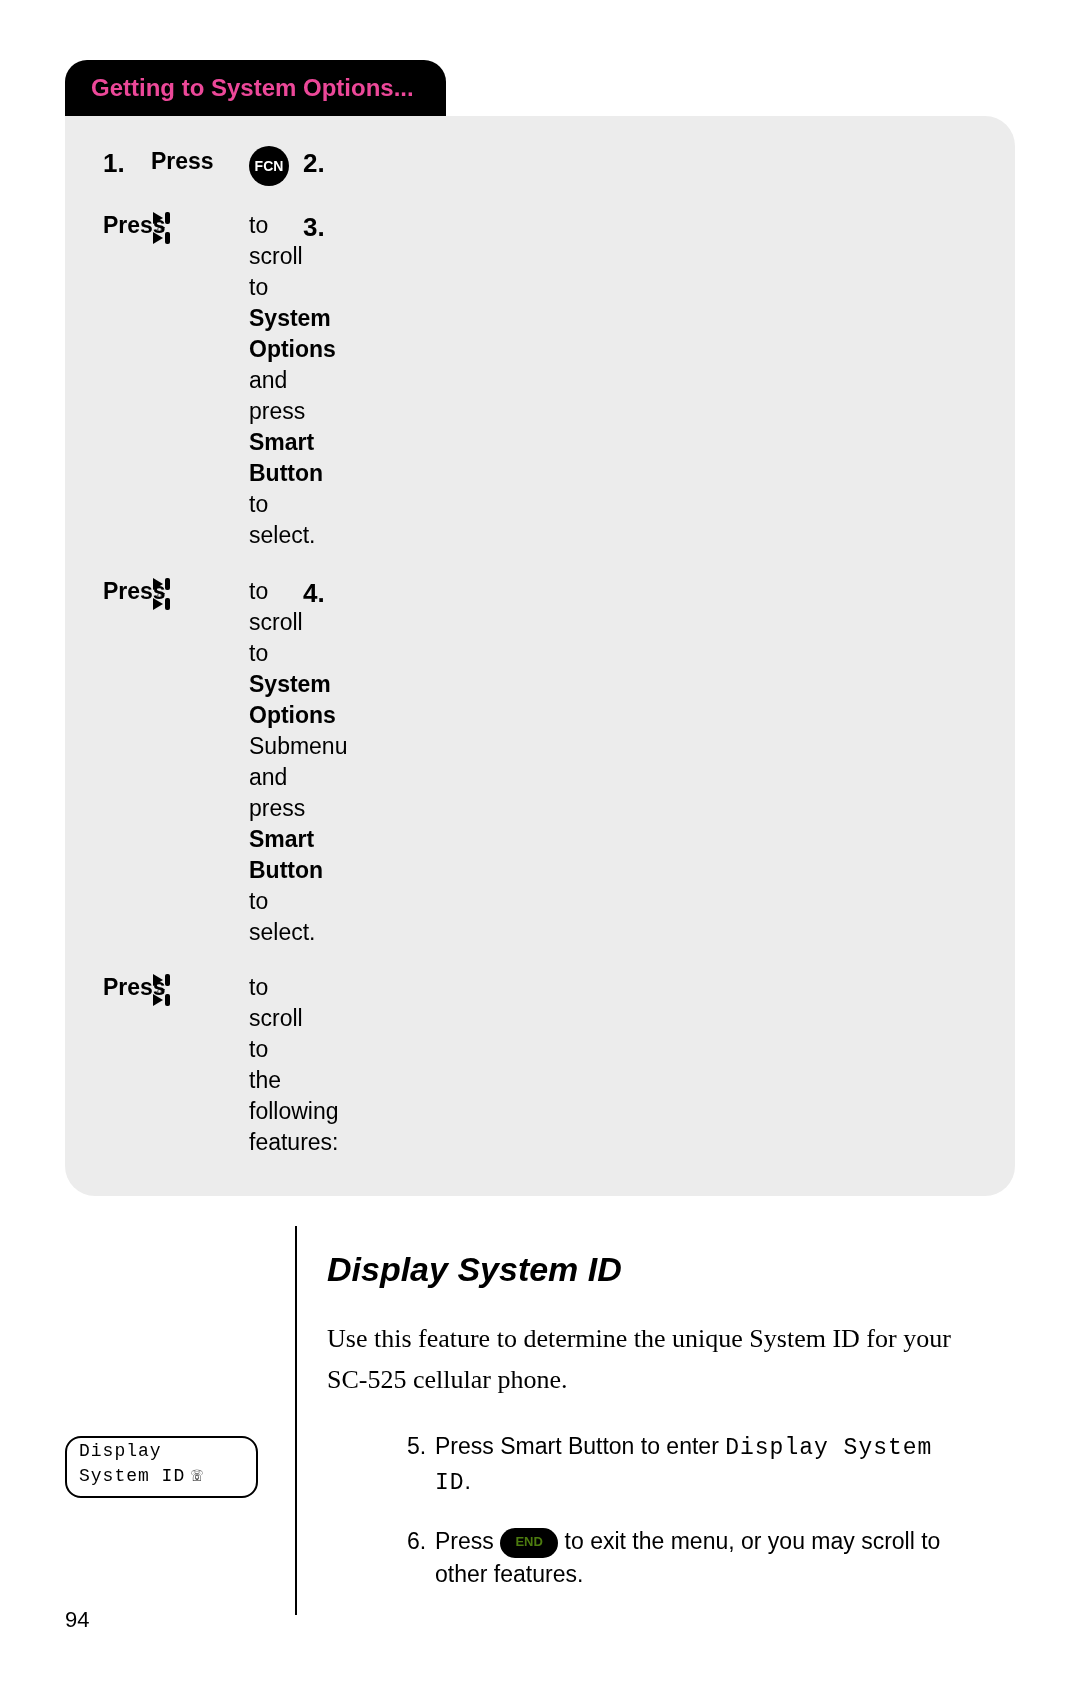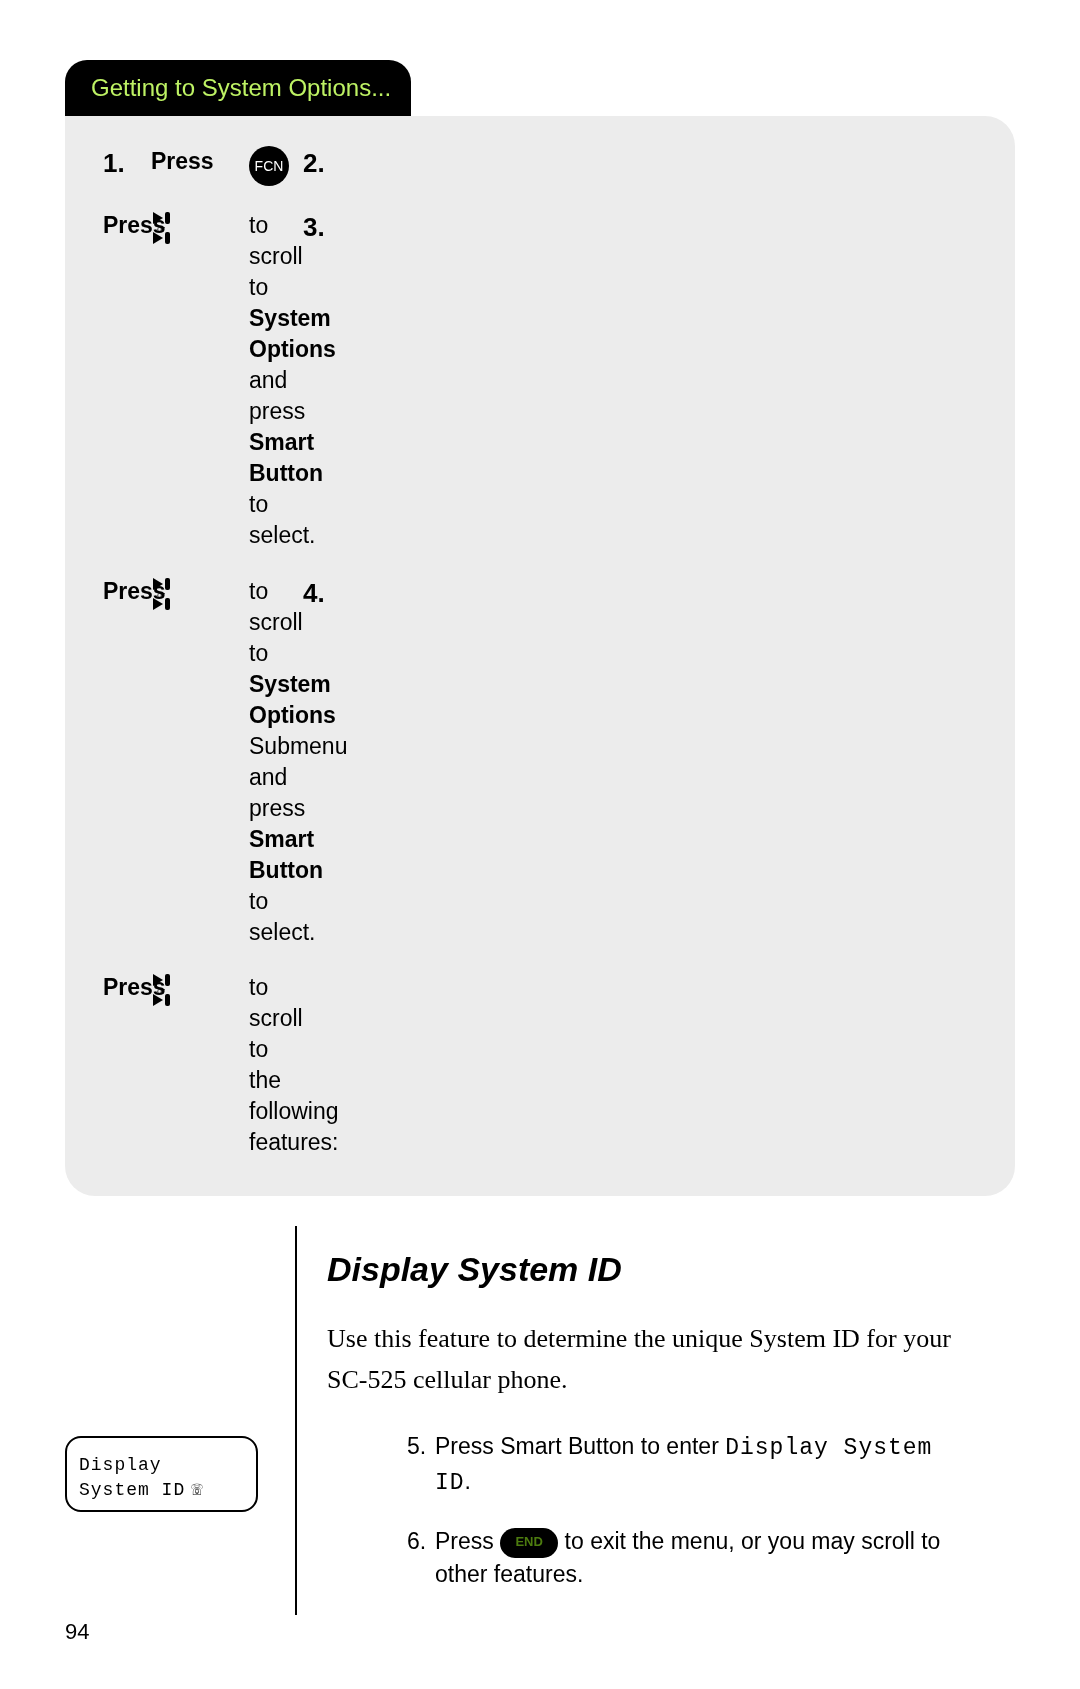--- a/index.html
+++ b/index.html
@@ -1,46 +1,46 @@
 <!DOCTYPE html>
 <html><head>
 <meta charset="utf-8">
 <style>
   html,body{margin:0;padding:0;background:#fff;}
   body{width:1080px;height:1689px;position:relative;font-family:Arial,Helvetica,sans-serif;color:#000;}
   .page{position:absolute;left:65px;top:60px;width:950px;}
-  .tab{display:inline-block;background:#000;color:#bef264;font-weight:normal;font-size:24px;
-       padding:14px 20px 14px 26px;border-top-left-radius:22px;border-top-right-radius:22px;}
+  .tab{display:inline-block;background:#000;color:#ec4899;font-weight:bold;font-size:24px;
+       padding:14px 32px 14px 26px;border-top-left-radius:22px;border-top-right-radius:22px;}
   .graybox{background:#ececec;border-radius:0 30px 30px 30px;padding:30px 38px 38px 38px;}
   .steps{display:grid;grid-template-columns:42px 92px 48px auto;row-gap:24px;column-gap:6px;
          font-size:23px;line-height:1.35;}
   .num{font-weight:bold;font-size:26px;}
   .press{font-weight:bold;}
   .fcn{display:inline-flex;align-items:center;justify-content:center;width:40px;height:40px;
-       border-radius:50%;background:#000;color:#fff;font-size:14px;font-weight:normal;vertical-align:middle;}
+       border-radius:50%;background:#000;color:#fff;font-size:14px;font-weight:bold;vertical-align:middle;}
   .end{display:inline-flex;align-items:center;justify-content:center;width:54px;height:30px;
        border-radius:15px;background:#000;color:#4d7c0f;font-size:13px;font-weight:bold;vertical-align:middle;
        padding:0 2px;}
   .scrollicon{display:inline-block;width:30px;height:36px;vertical-align:middle;}
   .b{font-weight:bold;}
   .bodycols{display:flex;margin-top:30px;}
   .leftcol{width:230px;flex-shrink:0;padding-top:210px;}
   .divider{width:2px;background:#000;margin-right:30px;}
   .rightcol{flex:1;padding-right:40px;}
   .heading{font-family:"Arial Black",Arial,sans-serif;font-weight:900;font-style:italic;
            font-size:34px;margin:24px 0 30px 0;}
   .lead{font-family:Georgia,"Times New Roman",serif;font-size:26px;line-height:1.55;margin-bottom:30px;}
-  .lcd{border:2px solid #000;border-radius:16px;width:165px;padding:16px 12px 8px 12px;
+  .lcd{border:2px solid #000;border-radius:16px;width:165px;padding:2px 12px 8px 12px;
        font-family:"Courier New",monospace;font-size:18px;letter-spacing:1px;line-height:1.3;}
   .lcd .icon{font-size:19px;margin-left:6px;}
   .steps2{font-size:23px;line-height:1.45;padding-left:80px;}
   .steps2 .row{display:flex;margin-bottom:24px;}
   .steps2 .n{width:28px;flex-shrink:0;}
   .mono{font-family:"Courier New",monospace;letter-spacing:1px;}
-  .pagenum{position:absolute;left:65px;bottom:44px;font-size:22px;}
+  .pagenum{position:absolute;left:65px;bottom:56px;font-size:22px;}
 </style>
 </head>
 <body>
 
 <div class="page">
 
   <div class="tab">Getting to System Options...</div>
 
   <div class="graybox">
     <div class="steps">

